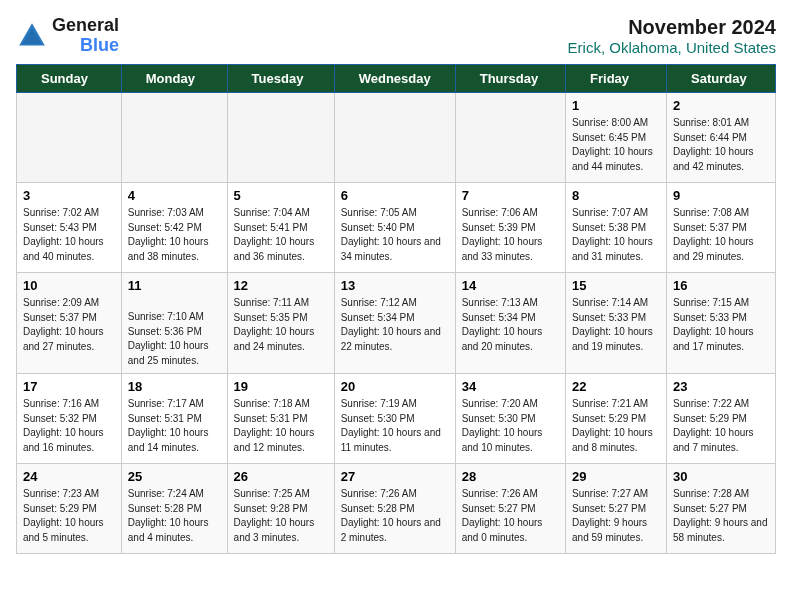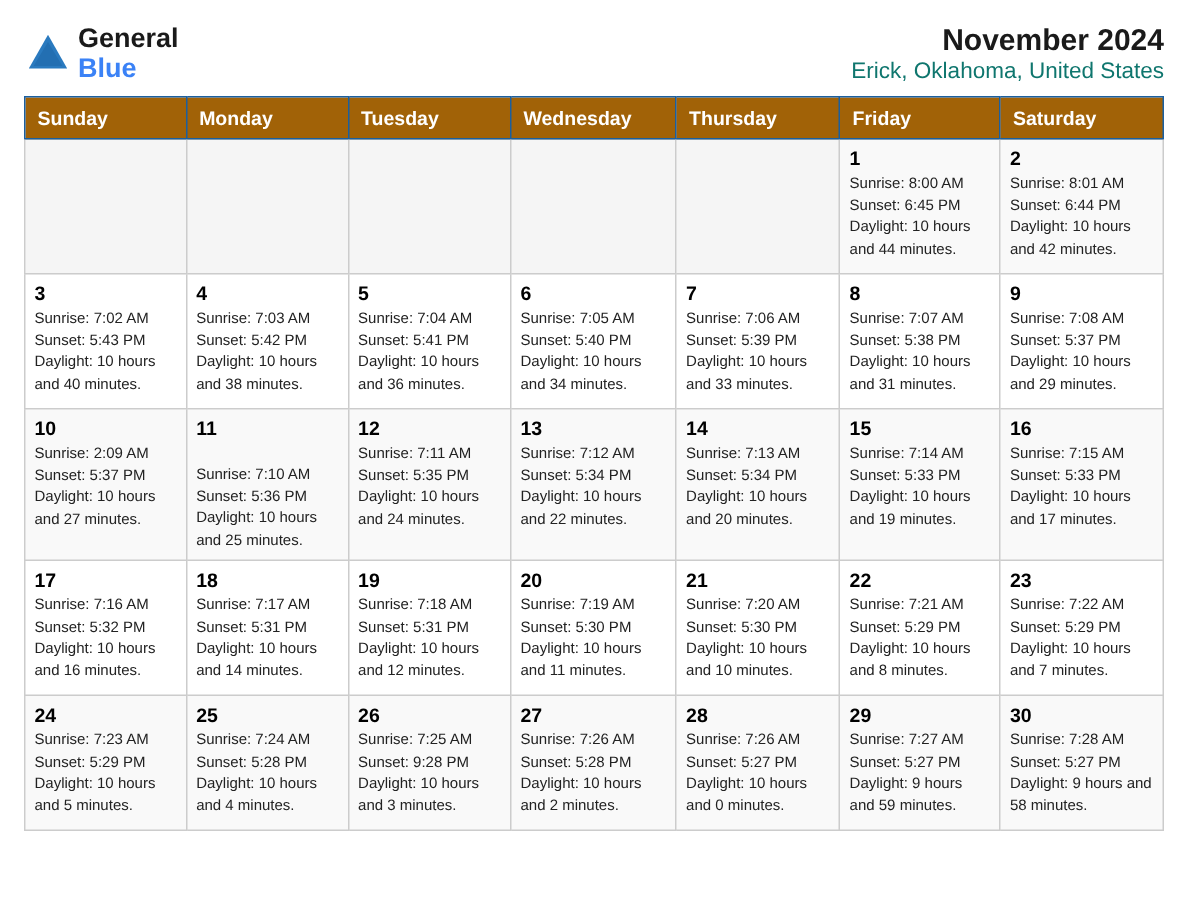--- a/index.html
+++ b/index.html
@@ -13,20 +13,21 @@
     .header {
       display: flex;
       justify-content: space-between;
       align-items: flex-start;
       margin-bottom: 8px;
     }
     .logo {
       display: flex;
       align-items: center;
       gap: 4px;
+      text-align: right;
     }
     .logo-text {
       font-size: 18px;
       font-weight: bold;
       color: #1a1a1a;
       line-height: 1.1;
     }
     .logo-text span {
       color: #3b82f6;
     }
@@ -45,25 +46,25 @@
     .subtitle {
       font-size: 15px;
       color: #0f766e;
     }
     .calendar {
       width: 100%;
       border-collapse: collapse;
       border: 1px solid #ccc;
     }
     .calendar th {
-      background: #a16207;
+      background: #14532d;
       color: #fff;
       font-size: 13px;
       font-weight: bold;
-      padding: 6px 8px;
+      padding: 6px 24px;
       border: 1px solid #1a5f9f;
       text-align: left;
     }
     .calendar td {
       vertical-align: top;
       border: 1px solid #ccc;
       padding: 5px 6px;
       font-size: 10.5px;
       width: 113px;
       height: 90px;
@@ -249,21 +250,21 @@
 Sunset: 5:31 PM
 Daylight: 10 hours and 12 minutes.</div>
         </td>
         <td>
           <span class="day-num">20</span>
           <div class="day-info" style="white-space: pre-line;">Sunrise: 7:19 AM
 Sunset: 5:30 PM
 Daylight: 10 hours and 11 minutes.</div>
         </td>
         <td>
-          <span class="day-num">21</span>
+          <span class="day-num">34</span>
           <div class="day-info" style="white-space: pre-line;">Sunrise: 7:20 AM
 Sunset: 5:30 PM
 Daylight: 10 hours and 10 minutes.</div>
         </td>
         <td>
           <span class="day-num">22</span>
           <div class="day-info" style="white-space: pre-line;">Sunrise: 7:21 AM
 Sunset: 5:29 PM
 Daylight: 10 hours and 8 minutes.</div>
         </td>

